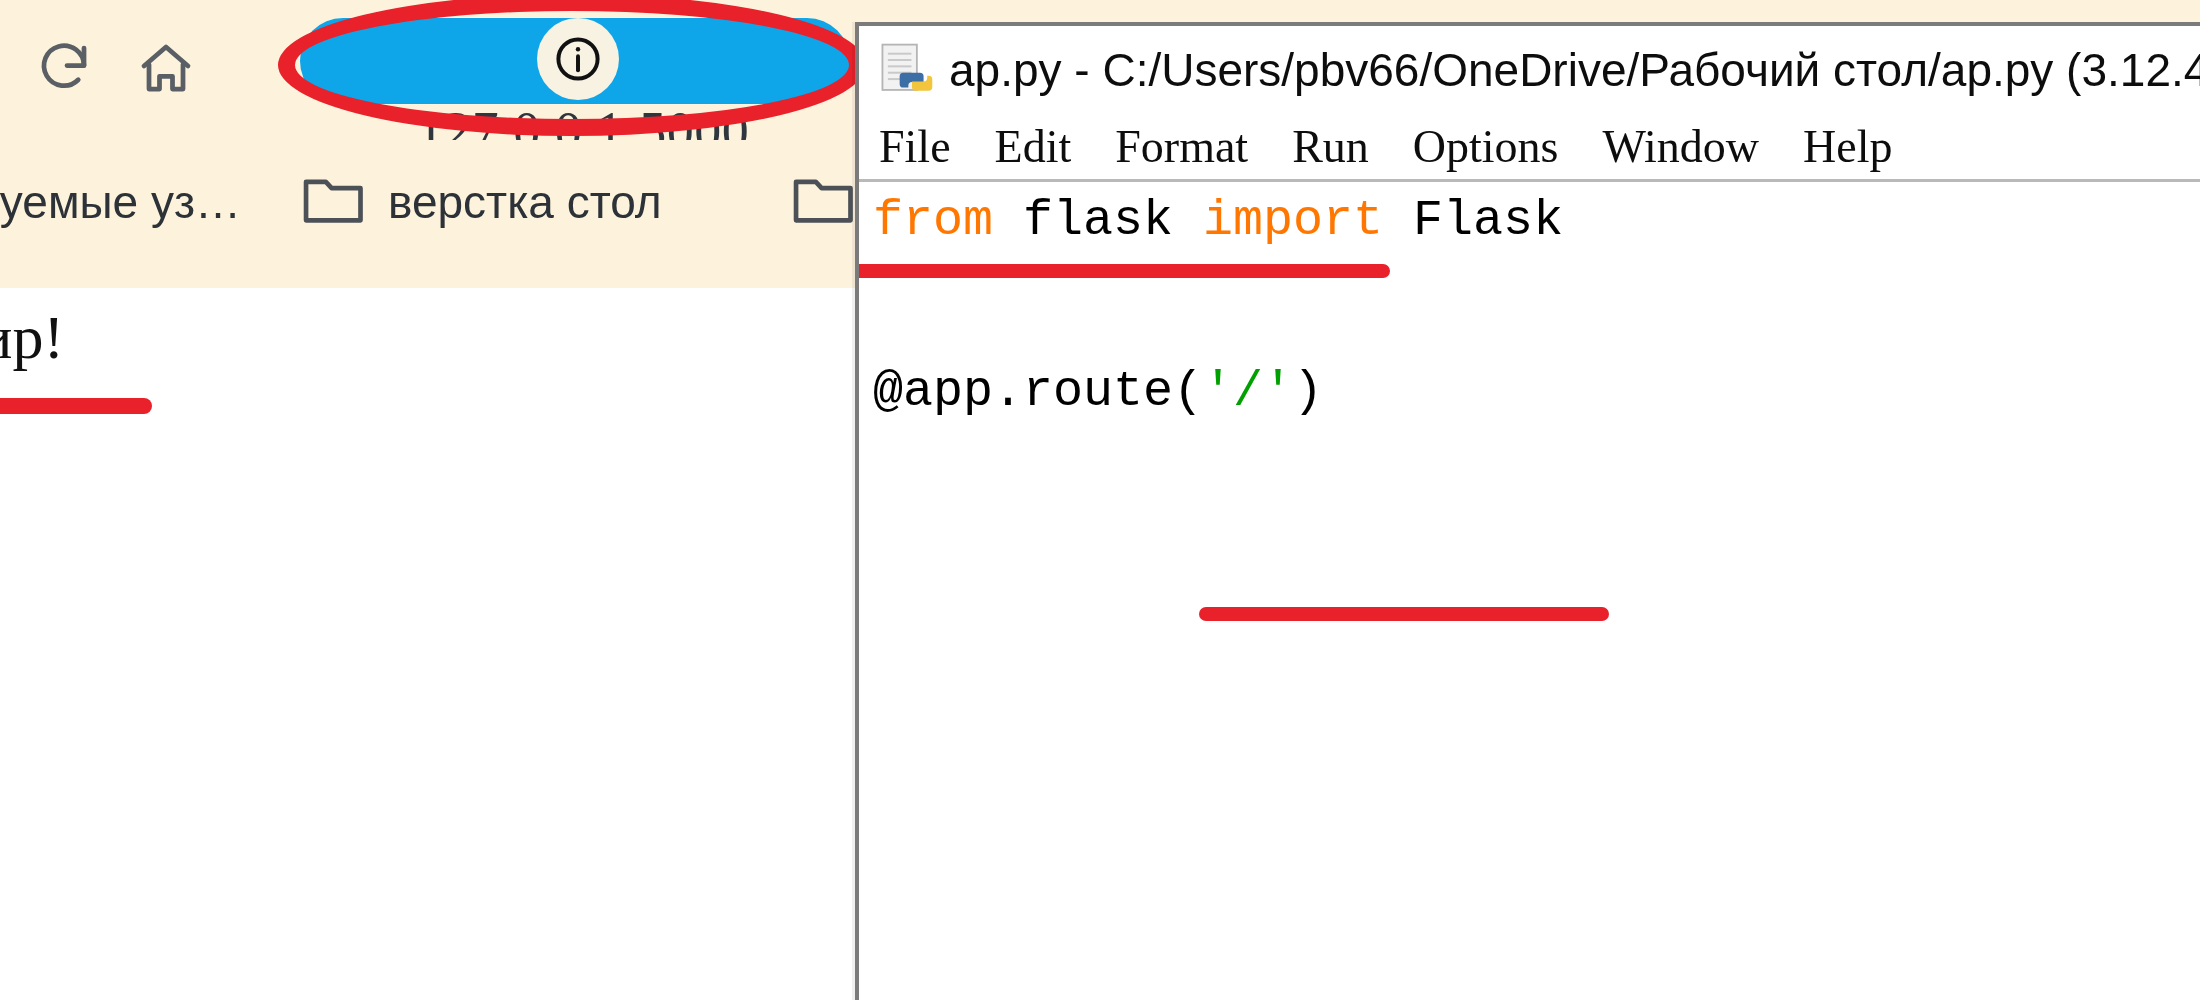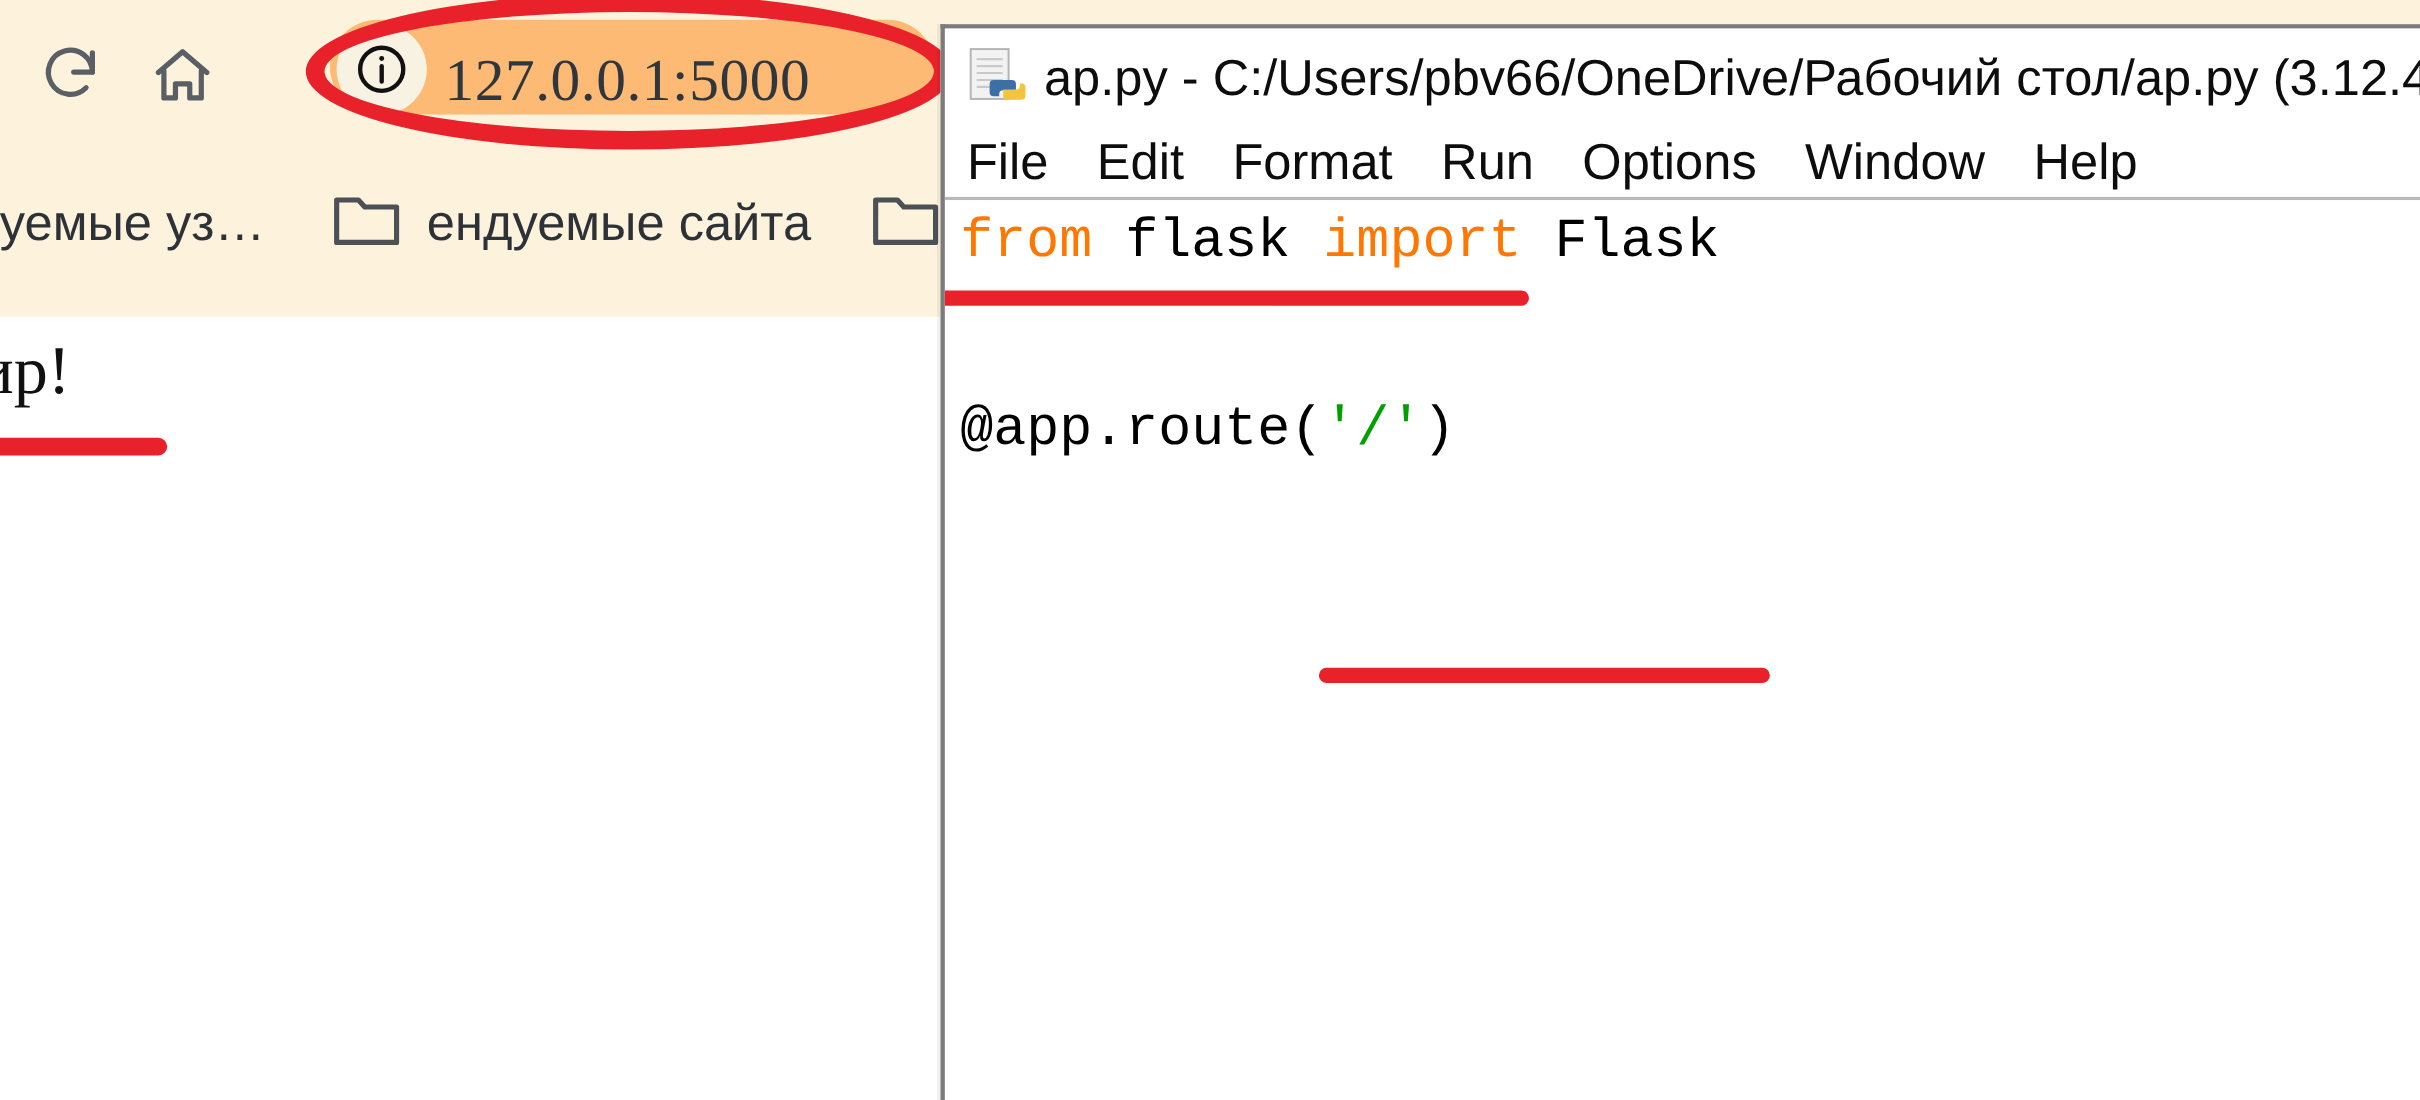--- a/index.html
+++ b/index.html
@@ -22,22 +22,22 @@
   .tb-icon{
     position:absolute;top:22px;width:92px;height:92px;
     display:flex;align-items:center;justify-content:center;
     color:#5a5f66;
   }
   #reload-btn{left:18px;}
   #home-btn{left:120px;}
 
   #omnibox{
     position:absolute;left:300px;top:18px;width:550px;height:86px;
-    background:#fdba74;border-radius:46px;
-    display:flex;align-items:flex-end;
+    background:#0ea5e9;border-radius:46px;
+    display:flex;align-items:center;flex-direction:column;
   }
   #site-info-btn{
     width:82px;height:82px;margin-left:6px;border-radius:50%;
     background:#f7f2e2;
     display:flex;align-items:center;justify-content:center;
     flex:0 0 auto;
   }
   #omnibox-url{
     margin-left:16px;
     font-family:"Liberation Serif", serif;
@@ -105,21 +105,21 @@
     font-size:46px;color:#0d0d0d;white-space:nowrap;
   }
   #idle-menubar{
     position:relative;height:68px;width:100%;
     background:#ffffff;
     display:flex;align-items:center;
     padding-left:20px;box-sizing:border-box;
     border-bottom:3px solid #b9b9b9;
   }
   .menu-item{
-    font-family:Liberation Sans, sans-serif;
+    font-family:Liberation Serif, serif;
     font-size:46px;color:#0d0d0d;
     margin-right:44px;white-space:nowrap;
   }
   #idle-code{
     position:relative;width:100%;
     height:calc(100% - 88px - 68px);
     background:#ffffff;
     padding:10px 0 3px 14px;box-sizing:border-box;
     overflow:hidden;
   }
@@ -182,21 +182,21 @@
     <div class="bookmark" id="bookmark-0">
       <span class="bm-label">ендуемые уз…</span>
     </div>
 
     <div class="bookmark" id="bookmark-1">
       <span class="folder-icon">
         <svg width="66" height="56" viewBox="0 0 24 20" fill="none" stroke="#4c5157" stroke-width="1.7" stroke-linejoin="round">
           <path d="M2.2 17.4V3.4h7.2l2.1 2.3h10.5v11.7z"></path>
         </svg>
       </span>
-      <span class="bm-label">ендуемые сайта</span>
+      <span class="bm-label">верстка стол</span>
     </div>
 
     <div class="bookmark" id="bookmark-2">
       <span class="folder-icon">
         <svg width="66" height="56" viewBox="0 0 24 20" fill="none" stroke="#4c5157" stroke-width="1.7" stroke-linejoin="round">
           <path d="M2.2 17.4V3.4h7.2l2.1 2.3h10.5v11.7z"></path>
         </svg>
       </span>
       <span class="bm-label"></span>
     </div>

